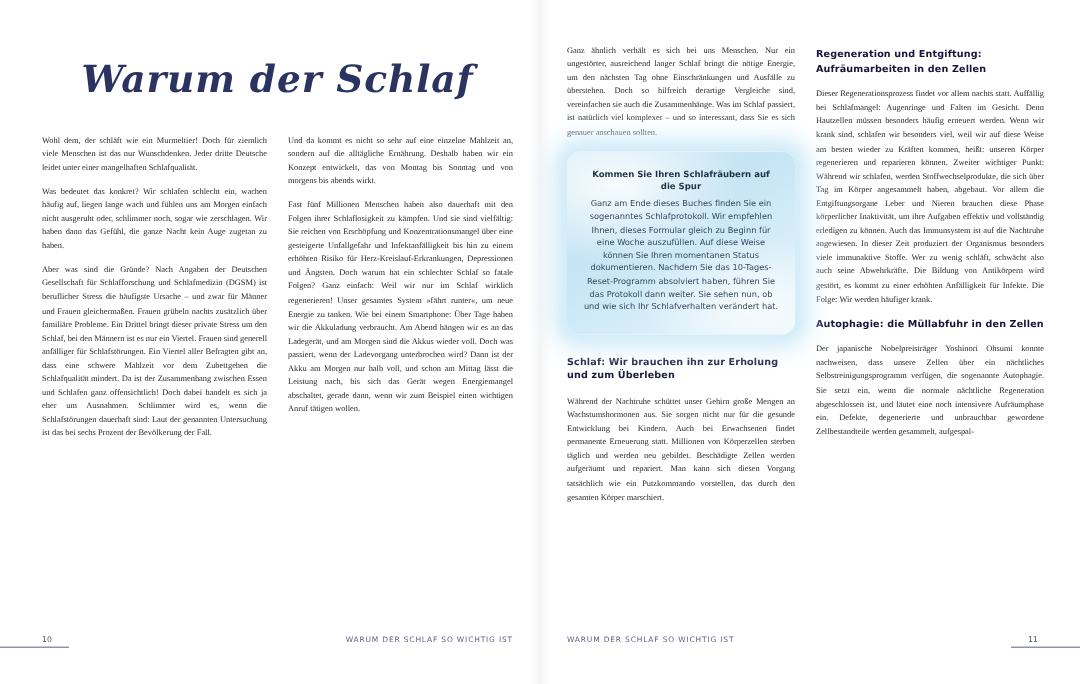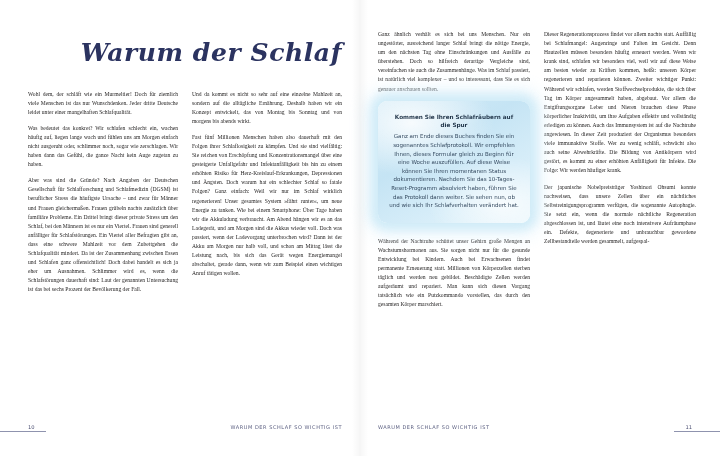--- a/index.html
+++ b/index.html
@@ -45,21 +45,21 @@
        rgba(0,0,0,0.030) 45%,
        rgba(0,0,0,0.045) 50%,
        rgba(0,0,0,0.030) 55%,
        rgba(0,0,0,0.000) 100%);
     pointer-events: none;
     z-index: 5;
   }
 
   
   .title-block {
-    text-align: right;
+    text-align: center;
     margin: 8px 0 22px 0;
   }
   .title-line {
     font-family: "DejaVu Serif", "Liberation Serif", serif;
     font-style: italic;
     font-weight: bold;
     color: #2b3360;
     font-size: 25px;
     line-height: 1.18;
     letter-spacing: 0.6px;
@@ -221,25 +221,28 @@
     <div class="cols">
 
       <div class="col">
         <p class="body">Ganz ähnlich verhält es sich bei uns Menschen. Nur ein ungestörter, ausreichend langer Schlaf bringt die nötige Energie, um den nächsten Tag ohne Einschränkungen und Ausfälle zu überstehen. Doch so hilfreich derartige Vergleiche sind, vereinfachen sie auch die Zusammenhänge. Was im Schlaf passiert, ist natürlich viel komplexer – und so interessant, dass Sie es sich genauer anschauen sollten.</p>
 
         <div class="callout">
           <p class="callout-title">Kommen Sie Ihren Schlafräubern auf die Spur</p>
           <p class="callout-body">Ganz am Ende dieses Buches finden Sie ein sogenanntes Schlafprotokoll. Wir empfehlen Ihnen, dieses Formular gleich zu Beginn für eine Woche auszufüllen. Auf diese Weise können Sie Ihren momentanen Status dokumentieren. Nachdem Sie das 10-Tages-Reset-Programm absolviert haben, führen Sie das Protokoll dann weiter. Sie sehen nun, ob und wie sich Ihr Schlafverhalten verändert hat.</p>
         </div>
 
+        <h2 class="section tight">Schlaf: Wir brauchen ihn zur Erholung und zum Überleben</h2>
         <p class="body">Während der Nachtruhe schüttet unser Gehirn große Mengen an Wachstumshormonen aus. Sie sorgen nicht nur für die gesunde Entwicklung bei Kindern. Auch bei Erwachsenen findet permanente Erneuerung statt. Millionen von Körperzellen sterben täglich und werden neu gebildet. Beschädigte Zellen werden aufgeräumt und repariert. Man kann sich diesen Vorgang tatsächlich wie ein Putzkommando vorstellen, das durch den gesamten Körper marschiert.</p>
       </div>
 
       <div class="col">
+        <h2 class="section tight">Regeneration und Entgiftung: Aufräumarbeiten in den Zellen</h2>
         <p class="body">Dieser Regenerationsprozess findet vor allem nachts statt. Auffällig bei Schlafmangel: Augenringe und Falten im Gesicht. Denn Hautzellen müssen besonders häufig erneuert werden. Wenn wir krank sind, schlafen wir besonders viel, weil wir auf diese Weise am besten wieder zu Kräften kommen, heißt: unseren Körper regenerieren und reparieren können. Zweiter wichtiger Punkt: Während wir schlafen, werden Stoffwechselprodukte, die sich über Tag im Körper angesammelt haben, abgebaut. Vor allem die Entgiftungsorgane Leber und Nieren brauchen diese Phase körperlicher Inaktivität, um ihre Aufgaben effektiv und vollständig erledigen zu können. Auch das Immunsystem ist auf die Nachtruhe angewiesen. In dieser Zeit produziert der Organismus besonders viele immunaktive Stoffe. Wer zu wenig schläft, schwächt also auch seine Abwehrkräfte. Die Bildung von Antikörpern wird gestört, es kommt zu einer erhöhten Anfälligkeit für Infekte. Die Folge: Wir werden häufiger krank.</p>
+        <h2 class="section">Autophagie: die Müllabfuhr in den Zellen</h2>
         <p class="body">Der japanische Nobelpreisträger Yoshinori Ohsumi konnte nachweisen, dass unsere Zellen über ein nächtliches Selbstreinigungsprogramm verfügen, die sogenannte Autophagie. Sie setzt ein, wenn die normale nächtliche Regeneration abgeschlossen ist, und läutet eine noch intensivere Aufräumphase ein. Defekte, degenerierte und unbrauchbar gewordene Zellbestandteile werden gesammelt, aufgespal-</p>
       </div>
 
     </div>
 
     <div class="footer">
       <div class="footer-inner">
         <div class="folio-rule"></div>
         <div class="folio">11</div>
         <div class="runhead">WARUM DER SCHLAF SO WICHTIG IST</div>

